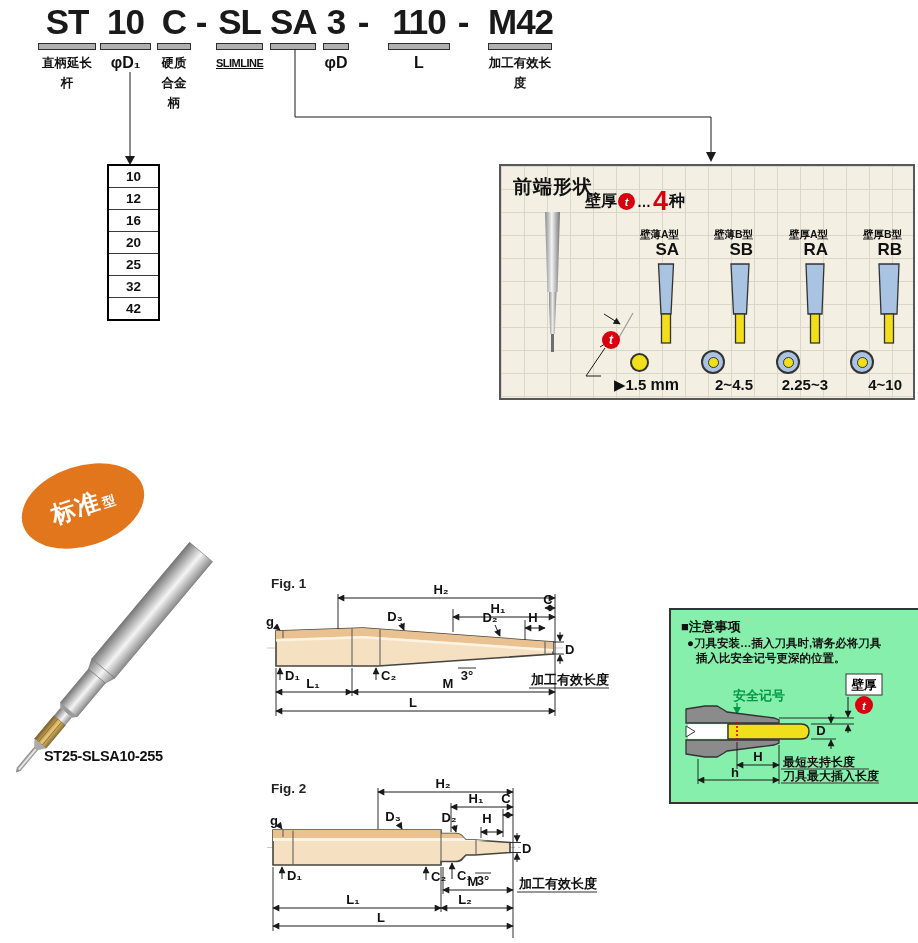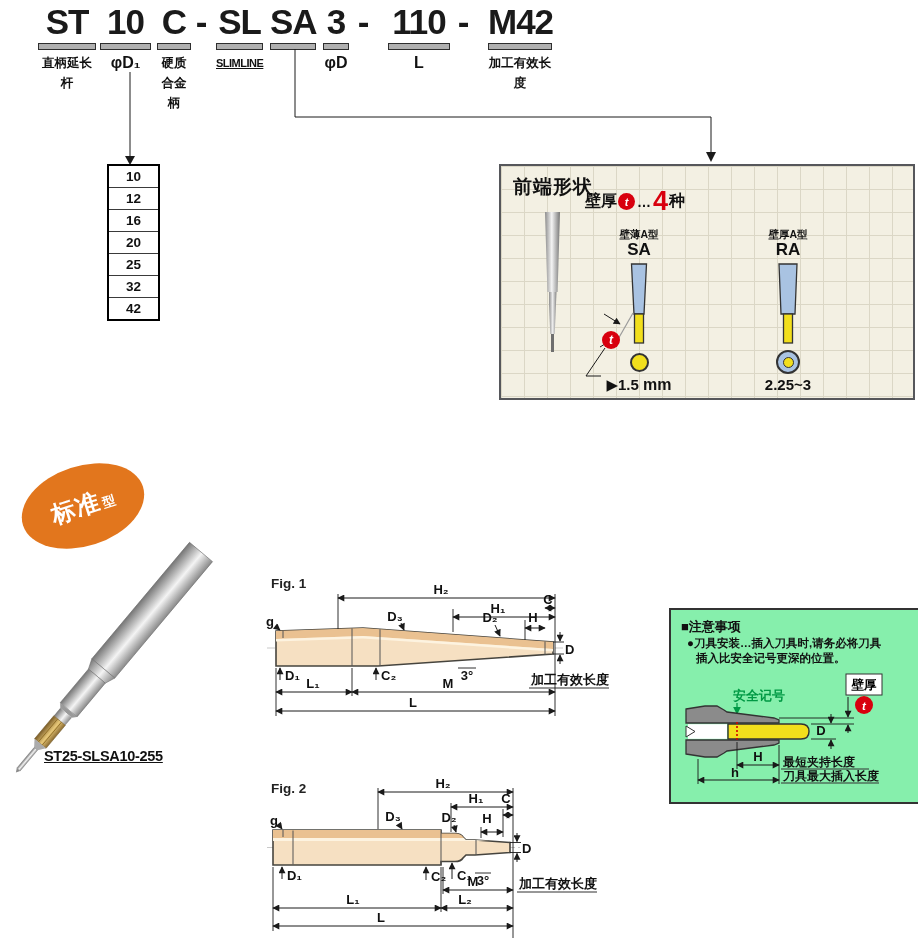--- a/index.html
+++ b/index.html
@@ -22,42 +22,42 @@
      background:#f3f0e3;border:2px solid #56575b;
      background-image:linear-gradient(#dbd7c6 1px,transparent 1px),linear-gradient(90deg,#dbd7c6 1px,transparent 1px);
      background-size:23px 23px;}
   .tip-title{position:absolute;left:12px;top:8px;font-size:19px;font-weight:bold;letter-spacing:1px;}
   .tip-heading{position:absolute;left:84px;top:20px;display:flex;align-items:center;font-weight:bold;}
   .tip-heading .pfx,.tip-heading .sfx{font-size:16px;}
   .t-badge{display:inline-flex;align-items:center;justify-content:center;width:17px;height:17px;border-radius:50%;
      background:#d8000e;color:#fff;font-size:11px;font-weight:bold;font-style:italic;margin:0 1px;}
   .tip-heading .dots{font-size:14px;margin:0 1px;}
   .tip-heading .count{font-size:27px;color:#d8000e;margin:0 1px;}
-  .tip-col{position:absolute;top:62px;width:80px;margin-left:-40px;text-align:center;}
+  .tip-col{position:absolute;top:62px;width:80px;margin-left:-40px;text-align:right;}
   .tip-col .ctype{font-size:10.5px;font-weight:bold;line-height:12px;}
   .tip-col .ccode{font-size:17px;font-weight:bold;line-height:20px;}
   .tip-col .ctool{margin-top:4px;height:80px;}
   .tip-col .csec{height:24px;margin-top:2px;display:flex;justify-content:center;align-items:center;}
   .sec-solid{width:15px;height:15px;border-radius:50%;background:#f2df1c;border:2px solid #333;}
   .sec-ring{width:20px;height:20px;border-radius:50%;background:#a9c3e2;border:2px solid #333;display:flex;align-items:center;justify-content:center;}
   .sec-ring .inner{width:9px;height:9px;border-radius:50%;background:#f2df1c;border:1.5px solid #333;}
   .tip-col .cval{margin-top:2px;font-size:15px;font-weight:bold;white-space:nowrap;}
   .tip-col .cval .unit{font-size:16px;}
   .panel-photo{position:absolute;left:44px;top:46px;width:20px;height:140px;}
   .pp-shank{position:absolute;left:0;top:0;width:15px;height:80px;background:linear-gradient(90deg,#8d8d8d,#f4f4f4 45%,#777);clip-path:polygon(0 0,100% 0,84% 100%,16% 100%);}
   .pp-mid{position:absolute;left:3.5px;top:80px;width:8px;height:42px;background:linear-gradient(90deg,#8d8d8d,#eee 45%,#777);clip-path:polygon(0 0,100% 0,78% 100%,22% 100%);}
   .pp-tip{position:absolute;left:5.8px;top:122px;width:3.5px;height:18px;background:#6f6f6f;}
   .t-mark-red{position:absolute;left:101px;top:165px;width:18px;height:18px;border-radius:50%;background:#d8000e;color:#fff;
      font-size:12px;font-weight:bold;font-style:italic;display:flex;align-items:center;justify-content:center;}
   
   .badge{position:absolute;left:12px;top:466px;width:126px;height:80px;border-radius:50%;background:#e2761d;
      transform:rotate(-18deg);display:flex;align-items:center;justify-content:center;color:#fff;font-weight:bold;}
   .badge .b-main{font-size:24px;letter-spacing:1px;}
   .badge .b-sfx{font-size:13px;margin-left:2px;margin-top:8px;}
-  .caption{position:absolute;left:36px;top:748px;font-size:14.5px;font-weight:bold;letter-spacing:-0.3px;text-decoration:underline;}
+  .caption{position:absolute;left:36px;top:748px;font-size:14.5px;font-weight:bold;letter-spacing:-0.3px;}
   
   .notes{position:absolute;left:661px;top:608px;width:248px;height:192px;border:2px solid #333;background:#86efac;}
   .notes .n-title{position:absolute;left:10px;top:8px;font-size:13px;font-weight:bold;}
   .notes .n-line1{position:absolute;left:16px;top:26px;font-size:11.5px;font-weight:bold;white-space:nowrap;}
   .notes .n-line2{position:absolute;left:25px;top:41px;font-size:11.5px;font-weight:bold;white-space:nowrap;}
   
   svg{position:absolute;overflow:visible;}
   .dim{stroke:#1a1a1a;stroke-width:1;fill:none;}
   .ext{stroke:#1a1a1a;stroke-width:0.9;fill:none;}
   .dtext{font-size:13px;font-weight:bold;fill:#111;text-anchor:middle;font-family:"Liberation Sans","DejaVu Sans",sans-serif;}
@@ -175,38 +175,70 @@
         <rect x="8.5" y="50" width="9" height="29" fill="#f2df1c" stroke="#333" stroke-width="1.3"></rect>
       </svg>
       <div class="csec">
           <span class="sec-solid"></span>
         </div>
       <div class="cval">
         <span>▶</span><span>1.5</span> <span class="unit">mm</span>
       </div>
     </div>
 
+    <div class="tip-col" style="left:212px">
+      <div class="ctype">壁薄B型</div>
+      <div class="ccode">SB</div>
+      <svg class="ctool" width="26" height="80" style="position:static">
+        <polygon points="4,0 22,0 19.5,50 6.5,50" fill="#a9c3e2" stroke="#333" stroke-width="1.3"></polygon>
+        <rect x="8.5" y="50" width="9" height="29" fill="#f2df1c" stroke="#333" stroke-width="1.3"></rect>
+      </svg>
+      <div class="csec">
+          <span class="sec-ring">
+            <span class="inner"></span>
+          </span>
+        </div>
+      <div class="cval">
+        <span></span><span>2~4.5</span><span class="unit"></span>
+      </div>
+    </div>
 
     <div class="tip-col" style="left:287px">
       <div class="ctype">壁厚A型</div>
       <div class="ccode">RA</div>
       <svg class="ctool" width="26" height="80" style="position:static">
         <polygon points="4,0 22,0 20,50 6,50" fill="#a9c3e2" stroke="#333" stroke-width="1.3"></polygon>
         <rect x="8.5" y="50" width="9" height="29" fill="#f2df1c" stroke="#333" stroke-width="1.3"></rect>
       </svg>
       <div class="csec">
           <span class="sec-ring">
             <span class="inner"></span>
           </span>
         </div>
       <div class="cval">
         <span></span><span>2.25~3</span><span class="unit"></span>
       </div>
     </div>
 
+    <div class="tip-col" style="left:361px">
+      <div class="ctype">壁厚B型</div>
+      <div class="ccode">RB</div>
+      <svg class="ctool" width="26" height="80" style="position:static">
+        <polygon points="3,0 23,0 21,50 5,50" fill="#a9c3e2" stroke="#333" stroke-width="1.3"></polygon>
+        <rect x="8.5" y="50" width="9" height="29" fill="#f2df1c" stroke="#333" stroke-width="1.3"></rect>
+      </svg>
+      <div class="csec">
+          <span class="sec-ring">
+            <span class="inner"></span>
+          </span>
+        </div>
+      <div class="cval">
+        <span></span><span>4~10</span><span class="unit"></span>
+      </div>
+    </div>
 
     <svg class="overlay" width="412" height="232">
       <line x1="132" y1="147" x2="112" y2="182" stroke="#9a9a9a" stroke-width="1.2"></line>
       <line x1="103" y1="148" x2="119" y2="158" class="dim" marker-end="url(#ae)"></line>
       <line x1="99" y1="181" x2="117" y2="170" class="dim" marker-end="url(#ae)"></line>
       <polyline points="104,182 85,210 100,210" class="dim"></polyline>
     </svg>
     <div class="t-mark-red">t</div>
   </div>
 

